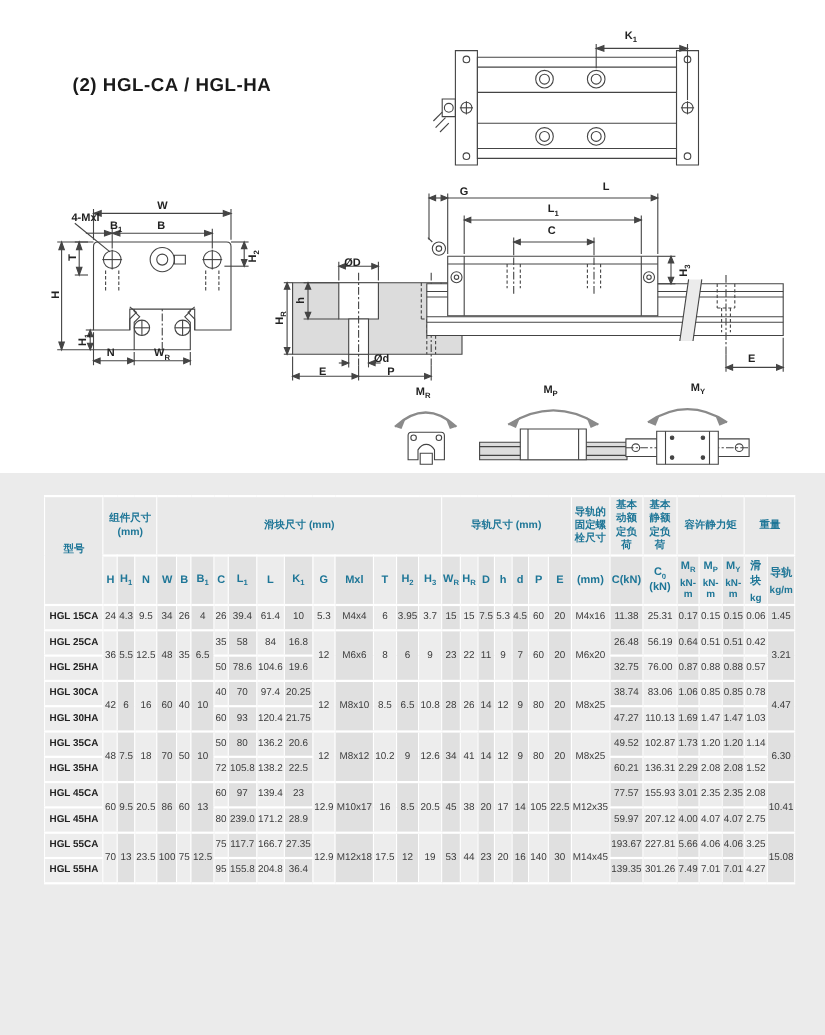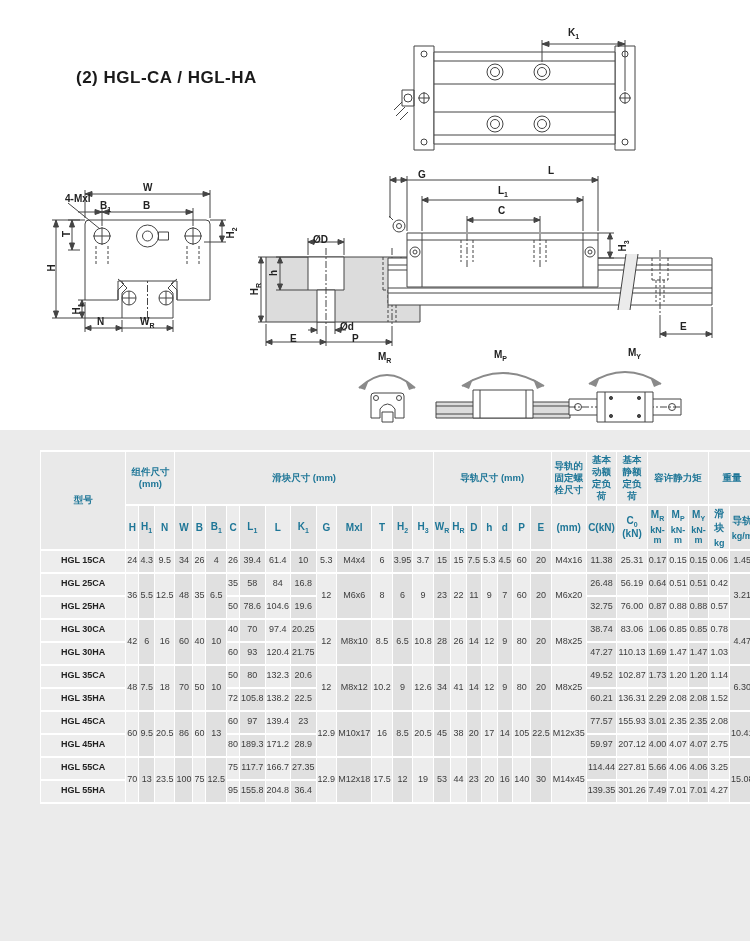--- a/index.html
+++ b/index.html
@@ -2,21 +2,21 @@
 <html><head>
 <meta charset="utf-8">
 <style>
   html,body{margin:0;padding:0;}
   body{
     width:750px;height:941px;position:relative;background:#ffffff;
     font-family:"Liberation Sans","DejaVu Sans",sans-serif;color:#333;
     overflow:hidden;
   }
   #page-title{
-    position:absolute;left:76px;top:68px;font-size:17px;font-weight:bold;
+    position:absolute;left:66px;top:68px;font-size:17px;font-weight:bold;
     color:#1a1a1a;letter-spacing:0.5px;
   }
   
   .dim{
     position:absolute;font-size:10px;font-weight:bold;color:#222;
     white-space:nowrap;line-height:1;
   }
   .dim sub{font-size:7px;}
   .rot{transform:rotate(-90deg);transform-origin:center center;}
   svg{position:absolute;overflow:visible;}
@@ -36,21 +36,21 @@
     text-align:center;vertical-align:middle;padding:1px 1px;
   }
   #spec-table th{color:#1e7697;font-weight:bold;background:#e9e9e9;}
   #spec-table th.g{font-size:9.5px;line-height:1.25;padding:2px 1px;height:42px;}
   #spec-table th.sym{font-size:10px;height:38px;}
   #spec-table th.sym .u{font-size:9px;margin-top:3px;}
   #spec-table sub{font-size:7px;}
   #spec-table td{font-size:9px;color:#3c3c3c;height:19px;line-height:1.05;}
   #spec-table td.model{
     background:#ededed;font-weight:bold;color:#222;font-size:9px;
-    white-space:nowrap;padding:1px 20px;text-align:left;
+    white-space:nowrap;padding:1px 4px;text-align:left;
   }
   #spec-table .cl{background:#ededed;}
   #spec-table .cd{background:#e0e0e0;}
   #spec-table th.cl{background:#ececec;}
   #spec-table th.cd{background:#e2e2e2;}
 </style>
 </head>
 <body>
 
 <div id="page-title">(2) HGL-CA / HGL-HA</div>
@@ -612,21 +612,21 @@
       <tr>
         <td class="model">HGL 35CA</td>
         <td rowspan="2" class="cl">48</td>
         <td rowspan="2" class="cd">7.5</td>
         <td rowspan="2" class="cl">18</td>
         <td rowspan="2" class="cd">70</td>
         <td rowspan="2" class="cl">50</td>
         <td rowspan="2" class="cd">10</td>
         <td class="cl">50</td>
         <td class="cd">80</td>
-        <td class="cl">132.3</td>
+        <td class="cl">136.2</td>
         <td class="cd">20.6</td>
         <td rowspan="2" class="cl">12</td>
         <td rowspan="2" class="cd">M8x12</td>
         <td rowspan="2" class="cl">10.2</td>
         <td rowspan="2" class="cd">9</td>
         <td rowspan="2" class="cl">12.6</td>
         <td rowspan="2" class="cd">34</td>
         <td rowspan="2" class="cl">41</td>
         <td rowspan="2" class="cd">14</td>
         <td rowspan="2" class="cl">12</td>
@@ -684,21 +684,21 @@
         <td class="cl">155.93</td>
         <td class="cd">3.01</td>
         <td class="cl">2.35</td>
         <td class="cd">2.35</td>
         <td class="cl">2.08</td>
         <td rowspan="2" class="cd">10.41</td>
       </tr>
       <tr>
         <td class="model">HGL 45HA</td>
         <td class="cl">80</td>
-        <td class="cd">189.3</td>
+        <td class="cd">239.0</td>
         <td class="cl">171.2</td>
         <td class="cd">28.9</td>
         <td class="cd">59.97</td>
         <td class="cl">207.12</td>
         <td class="cd">4.00</td>
         <td class="cl">4.07</td>
         <td class="cd">4.07</td>
         <td class="cl">2.75</td>
       </tr>
       <tr>
@@ -719,21 +719,21 @@
         <td rowspan="2" class="cd">12</td>
         <td rowspan="2" class="cl">19</td>
         <td rowspan="2" class="cd">53</td>
         <td rowspan="2" class="cl">44</td>
         <td rowspan="2" class="cd">23</td>
         <td rowspan="2" class="cl">20</td>
         <td rowspan="2" class="cd">16</td>
         <td rowspan="2" class="cl">140</td>
         <td rowspan="2" class="cd">30</td>
         <td rowspan="2" class="cl">M14x45</td>
-        <td class="cd">114.44</td>
+        <td class="cd">193.67</td>
         <td class="cl">227.81</td>
         <td class="cd">5.66</td>
         <td class="cl">4.06</td>
         <td class="cd">4.06</td>
         <td class="cl">3.25</td>
         <td rowspan="2" class="cd">15.08</td>
       </tr>
       <tr>
         <td class="model">HGL 55HA</td>
         <td class="cl">95</td>

